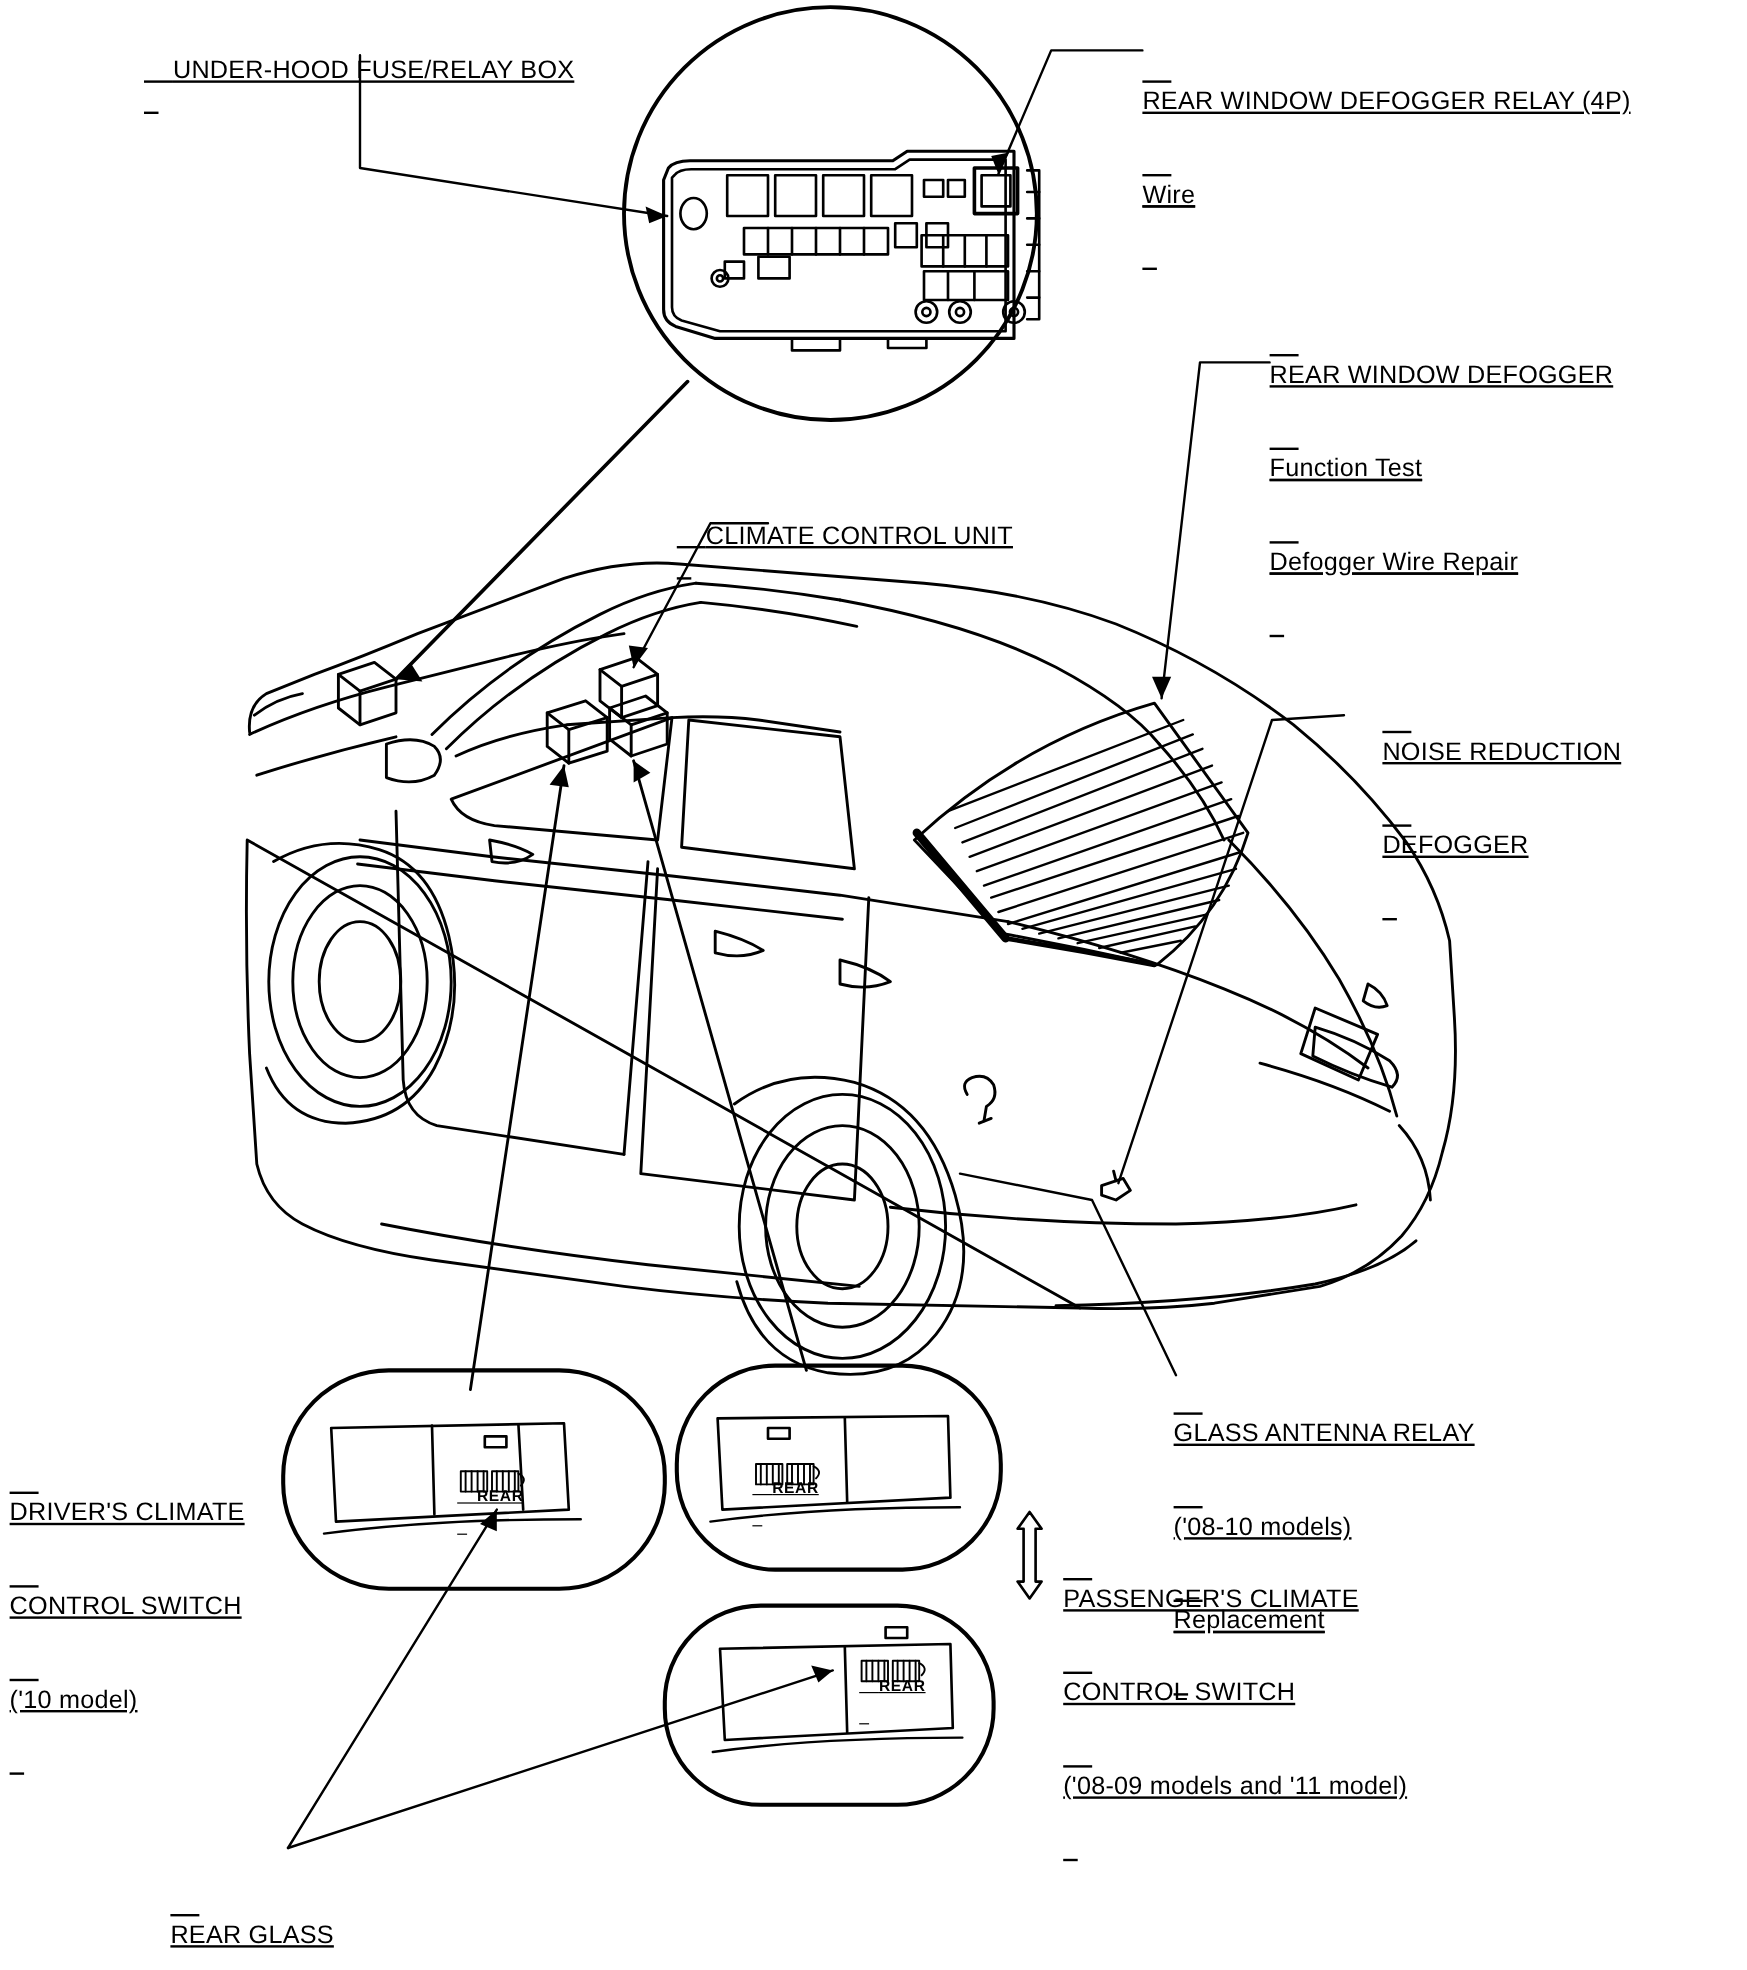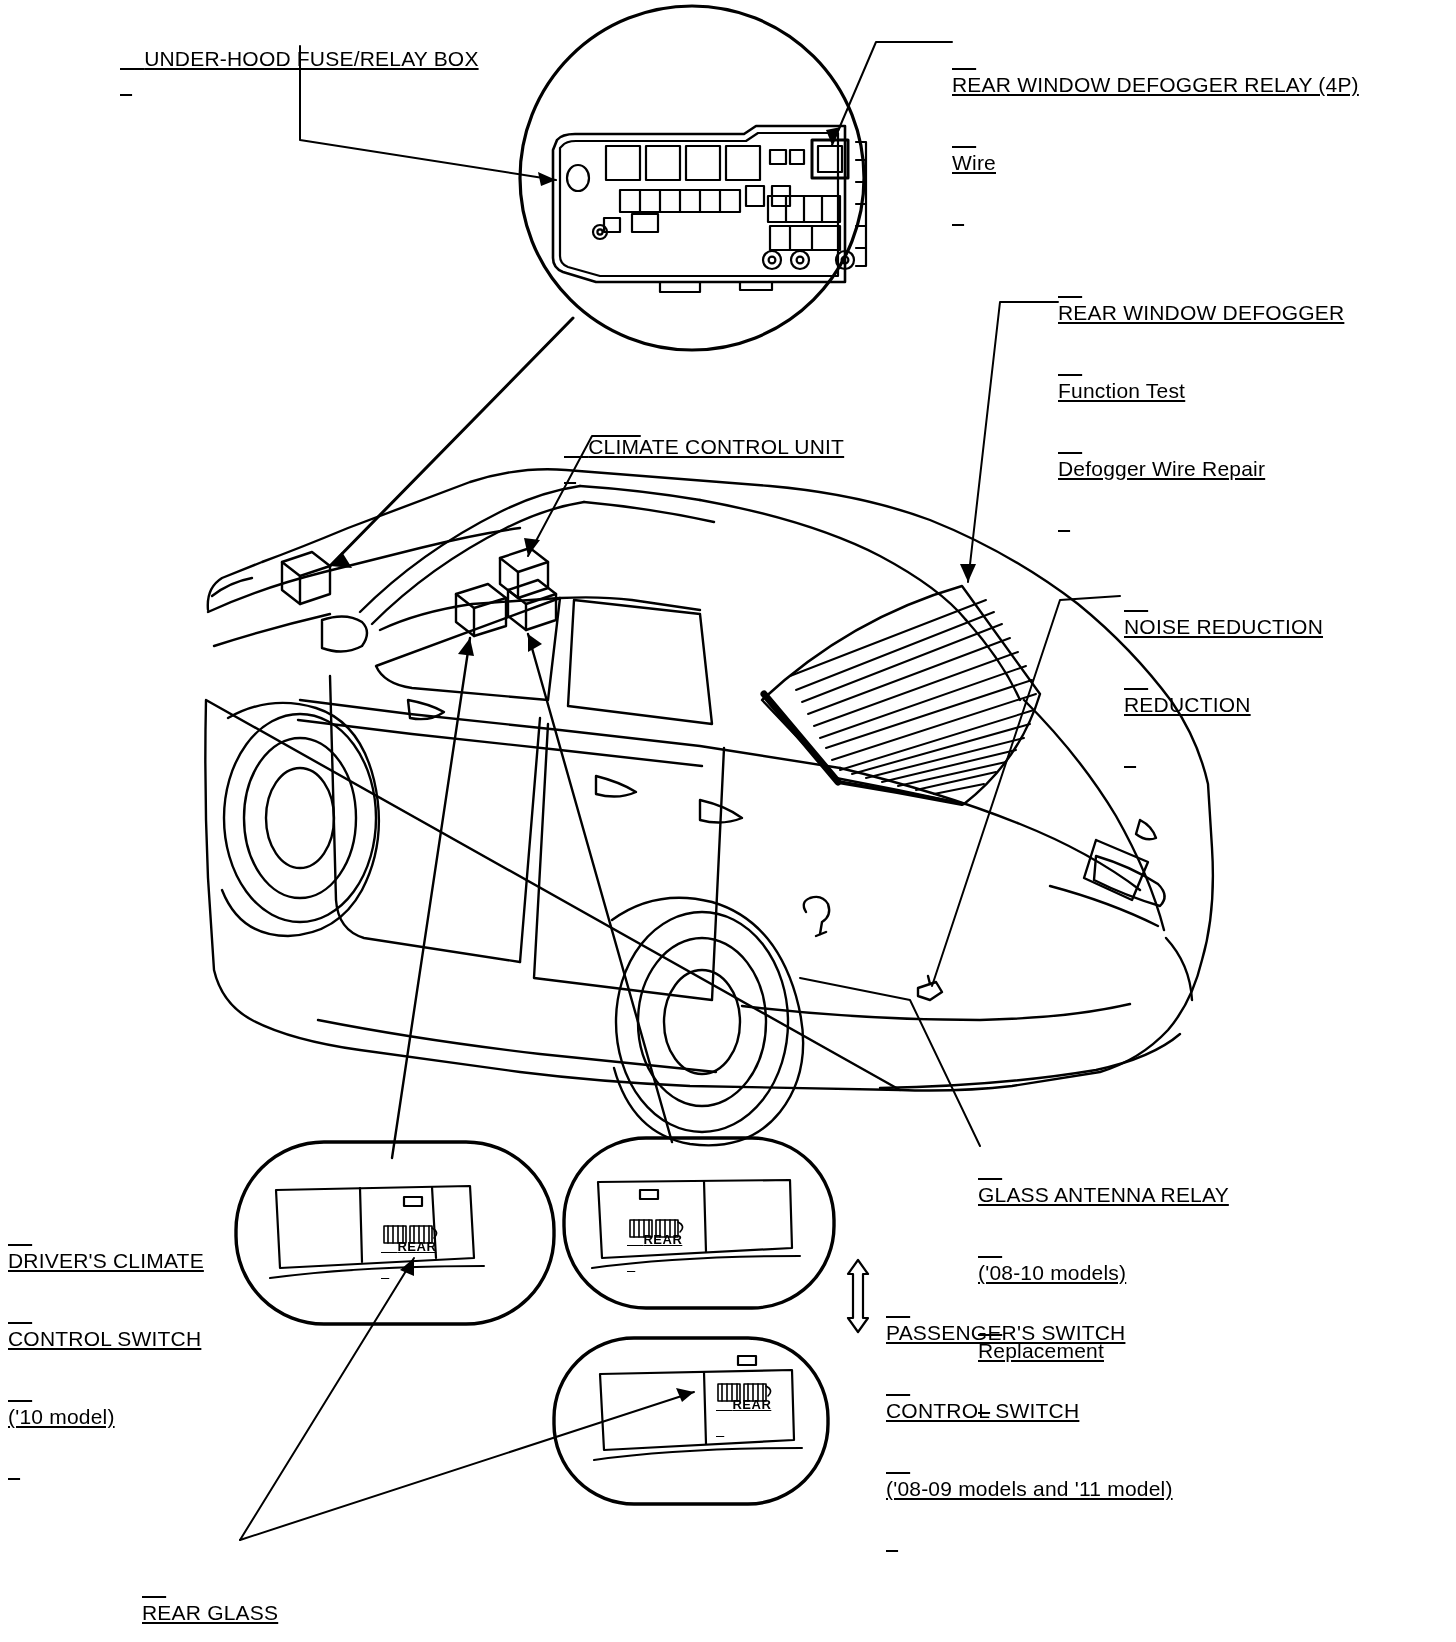--- a/index.html
+++ b/index.html
@@ -346,39 +346,39 @@
   <div class="label" style="left:564px; top:408px;">
     <span>CLIMATE CONTROL UNIT</span>
   </div>
 
   <div class="label" style="left:1058px; top:248px;">
     <span class="sub">REAR WINDOW DEFOGGER</span>
     <span class="u">Function Test</span>
     <span class="u">Defogger Wire Repair</span>
   </div>
 
-  <div class="label" style="left:1124px; top:562px;">
+  <div class="label" style="left:1152px; top:562px;">
     <span class="sub">NOISE REDUCTION</span>
-    <span class="sub">REDUCTION</span>
+    <span class="sub">DEFOGGER</span>
   </div>
 
   <div class="label" style="left:978px; top:1130px;">
     <span class="sub">GLASS ANTENNA RELAY</span>
     <span class="sub">('08-10 models)</span>
     <span class="u">Replacement</span>
   </div>
 
   <div class="label" style="left:8px; top:1196px;">
     <span class="sub">DRIVER'S CLIMATE</span>
     <span class="sub">CONTROL SWITCH</span>
     <span class="sub">('10 model)</span>
   </div>
 
   <div class="label" style="left:886px; top:1268px;">
-    <span class="sub">PASSENGER'S SWITCH</span>
+    <span class="sub">PASSENGER'S CLIMATE</span>
     <span class="sub">CONTROL SWITCH</span>
     <span class="sub">('08-09 models and '11 model)</span>
   </div>
 
   <div class="label" style="left:142px; top:1548px;">
     <span class="sub">REAR GLASS</span>
     
     
   </div>
 

